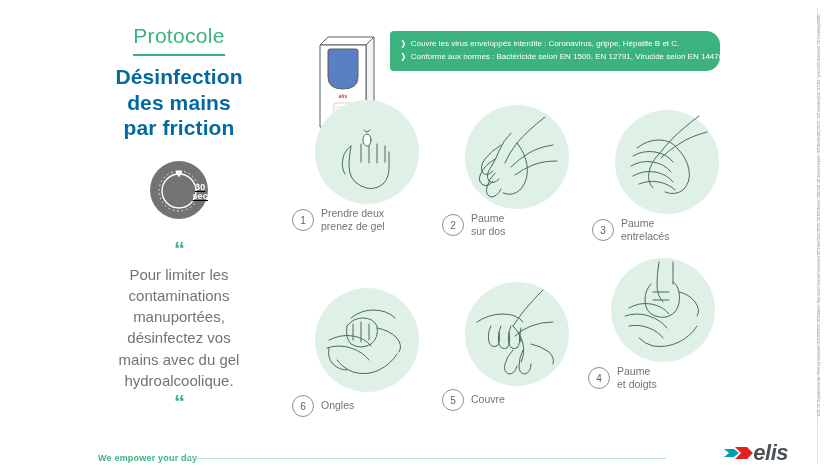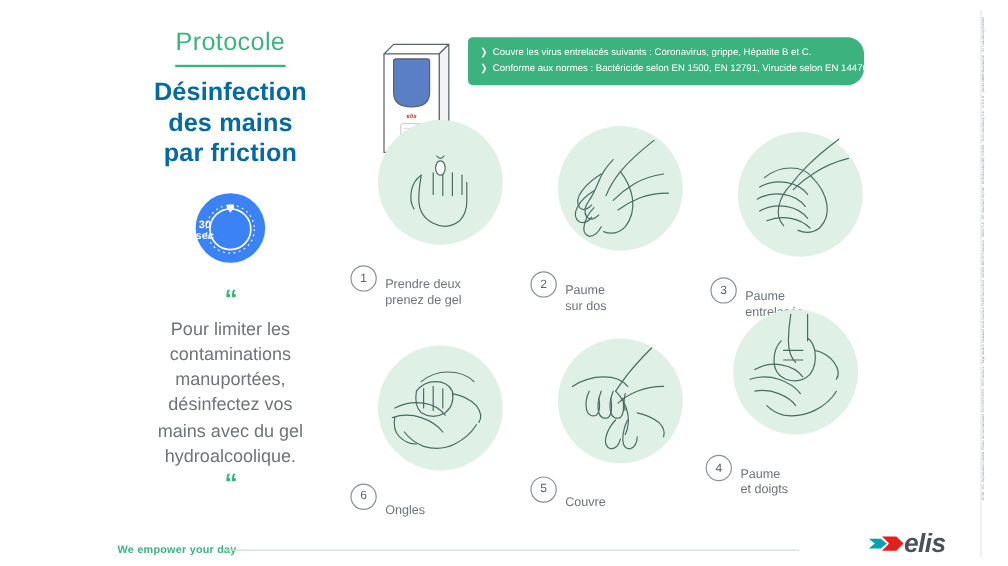--- a/index.html
+++ b/index.html
@@ -7,38 +7,38 @@
     width:840px;height:472px;overflow:hidden;
     font-family:"Liberation Sans", sans-serif;
     position:relative;
   }
   .poster{
     position:absolute;left:0;top:0;width:840px;height:472px;
     background:#ffffff;box-sizing:border-box;
   }
   
   .left-col{
-    position:absolute;left:92px;top:24px;width:200px;height:400px;
+    position:absolute;left:79px;top:24px;width:200px;height:400px;
     text-align:center;
   }
   .kicker{
     font-size:21px;color:#3cb37e;font-weight:400;letter-spacing:.3px;
     line-height:1.1;
   }
   .rule{
     width:92px;height:2px;background:#3cb37e;margin:7px auto 8px auto;
   }
   .headline{
     font-size:21px;color:#0369a1;font-weight:bold;line-height:1.22;
     letter-spacing:.1px;
   }
   .timer-wrap{margin-top:20px;display:flex;justify-content:center;}
   .timer-badge{
-    width:58px;height:58px;border-radius:50%;background:#3b82f6;
-    position:relative;display:flex;align-items:center;justify-content:flex-start;
+    width:58px;height:58px;border-radius:50%;background:#737373;
+    position:relative;display:flex;align-items:center;justify-content:flex-end;text-decoration:underline;
   }
   .timer-badge svg{position:absolute;left:0;top:0;}
   .timer-text{
     position:relative;z-index:2;color:#ffffff;font-size:9px;
     line-height:1.0;font-weight:bold;text-align:center;
     letter-spacing:.2px;padding-top:4px;
   }
   .quote-block{margin-top:22px;}
   .quote-mark{
     color:#3cb37e;font-size:22px;font-weight:bold;line-height:.8;
@@ -77,21 +77,21 @@
   .step-cap{
     display:flex;align-items:center;gap:7px;margin-top:3px;
   }
   .step-num{
     width:20px;height:20px;min-width:20px;border-radius:50%;
     border:1px solid #8b9195;color:#5c6165;font-size:10px;
     display:flex;align-items:center;justify-content:center;
     background:#ffffff;
   }
   .step-label{
-    color:#6f7478;font-size:10.5px;line-height:1.28;margin-top:24px;
+    color:#6f7478;font-size:10.5px;line-height:1.28;
   }
   
   .footer-bar{
     position:absolute;left:0;bottom:0;width:840px;height:30px;
   }
   .tagline{
     position:absolute;left:98px;bottom:9px;color:#3cb37e;
     font-size:9px;font-weight:bold;letter-spacing:.2px;
   }
   .footer-rule{
@@ -163,21 +163,21 @@
         <div>mains avec du gel</div>
         <div>hydroalcoolique.</div>
       </div>
       <div class="quote-mark">“</div>
     </div>
   </div>
 
   <div class="banner">
     <div class="banner-line">
       <span class="chev">❯</span>
-      <span>Couvre les virus entrelacés suivants : Coronavirus, grippe, Hépatite B et C.</span>
+      <span>Couvre les virus enveloppés interdite : Coronavirus, grippe, Hépatite B et C.</span>
     </div>
     <div class="banner-line">
       <span class="chev">❯</span>
       <span>Conforme aux normes : Bactéricide selon EN 1500, EN 12791, Virucide selon EN 14476.</span>
     </div>
   </div>
 
   <svg class="dispenser" viewBox="0 0 80 120">
     <g fill="none" stroke="#5b6166" stroke-width="1" stroke-linejoin="round">
       <path d="M14 18 L22 10 L68 10 L60 18 Z" fill="#ffffff"></path>

